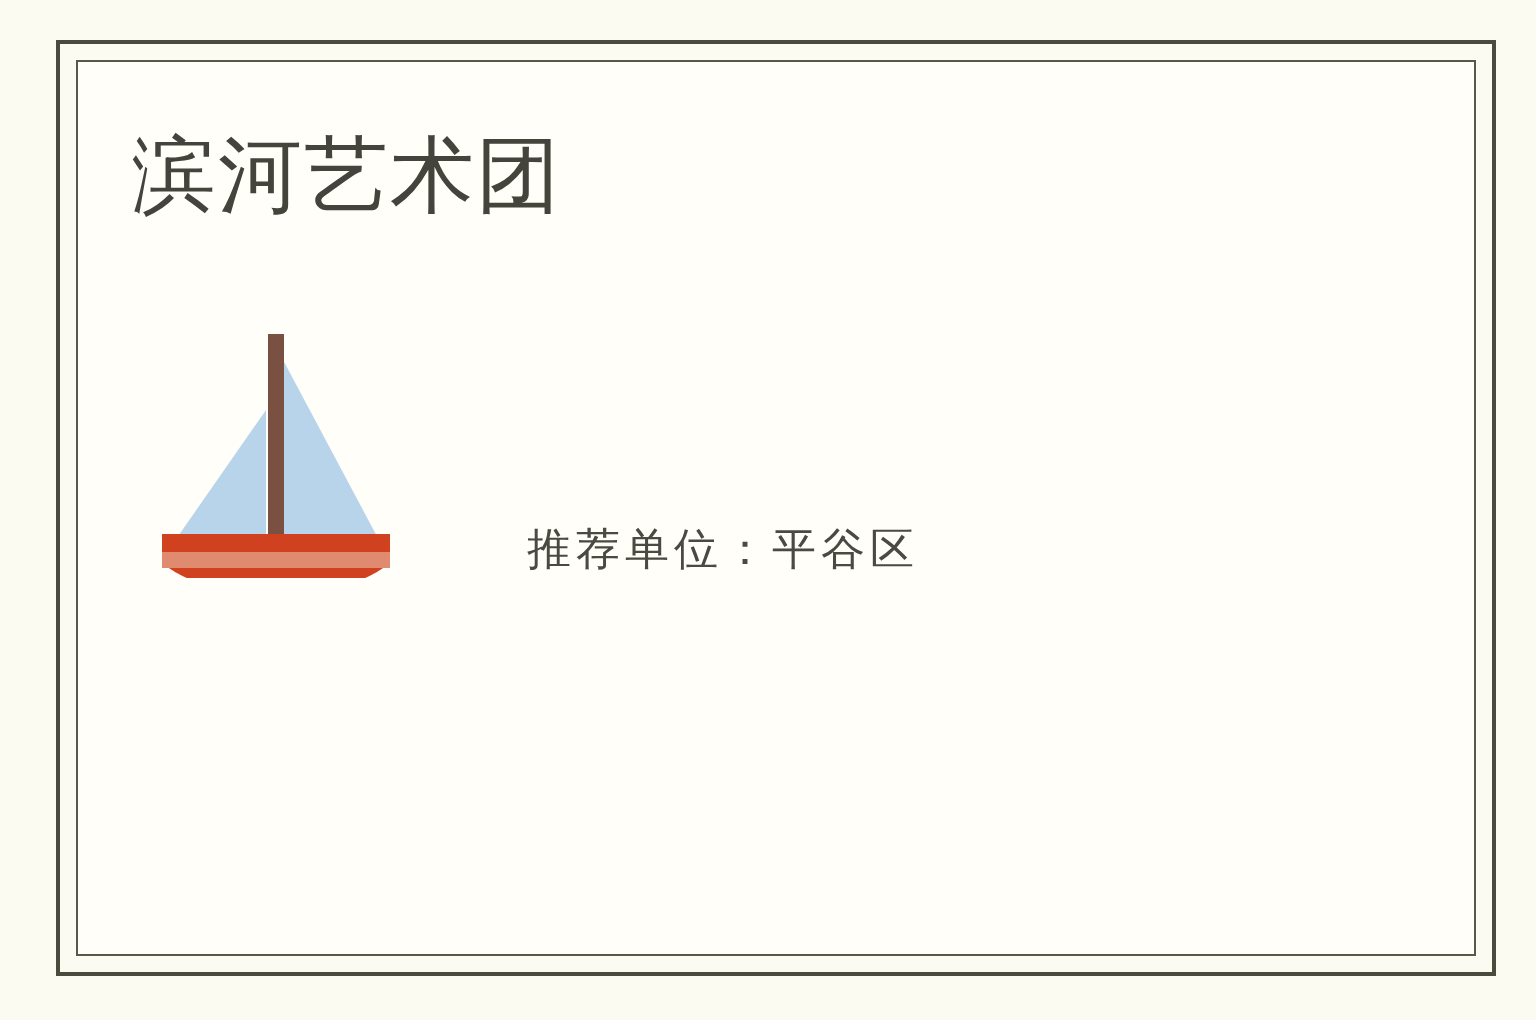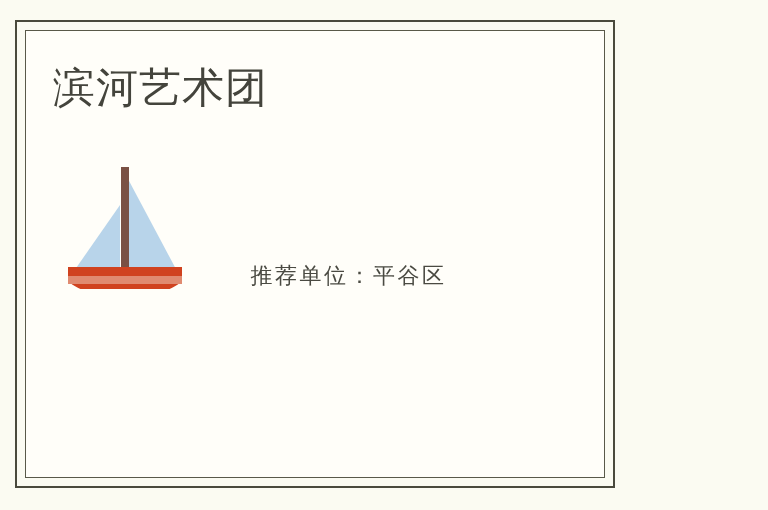--- a/index.html
+++ b/index.html
@@ -10,23 +10,23 @@
   body {
     width: 768px;
     height: 510px;
     background: #fbfbf2;
     font-family: "Liberation Sans", "DejaVu Sans", sans-serif;
     overflow: hidden;
   }
 
   .page-frame {
     position: absolute;
-    left: 15px;
+    left: 28px;
     top: 20px;
-    width: 600px;
+    width: 720px;
     height: 468px;
     box-sizing: border-box;
     border: 2px solid #4a4a3d;
     background: #fbfbf2;
   }
 
   .page-frame-inner {
     position: absolute;
     left: 8px;
     top: 8px;

